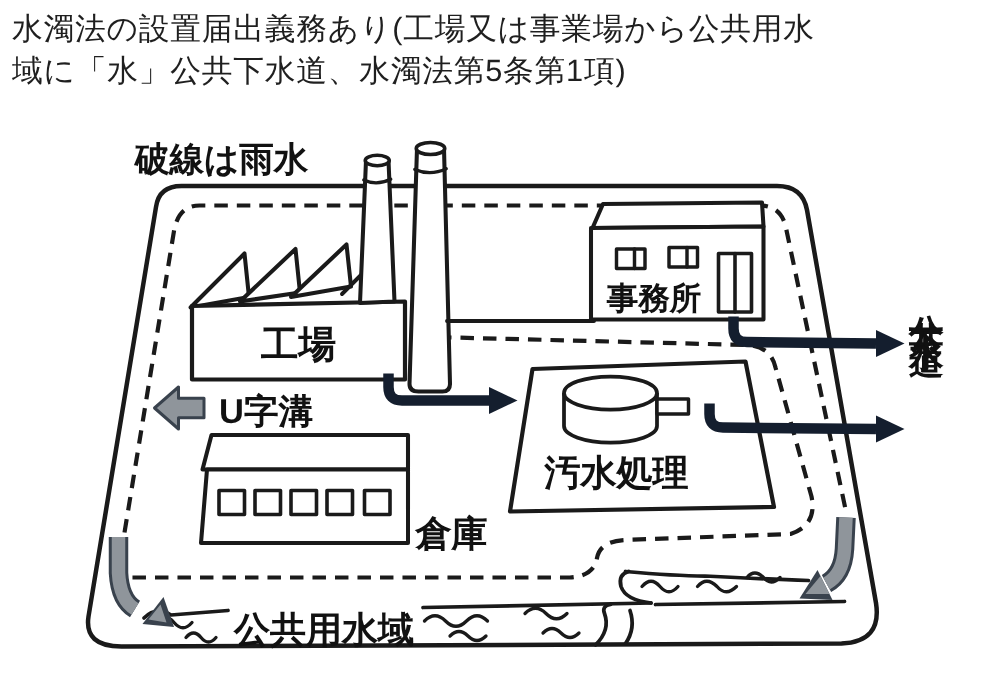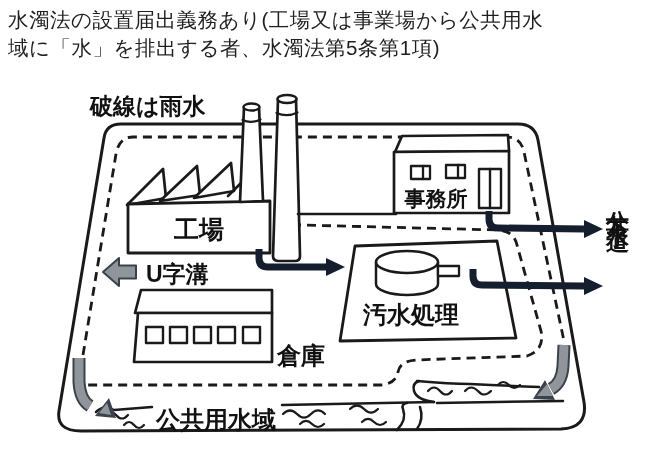--- a/index.html
+++ b/index.html
@@ -27,21 +27,21 @@
   .ggray{fill:none;stroke:#8f959b;stroke-width:9;stroke-linecap:butt;}
   .lbl{font-family:"Liberation Sans",sans-serif;font-weight:700;fill:#111;}
 </style>
 </head>
 <body>
 
 <div class="stage">
 
   <div class="header">
     <div>水濁法の設置届出義務あり(工場又は事業場から公共用水</div>
-    <div>域に「水」を排出する者、水濁法第5条第1項)</div>
+    <div>域に「水」公共下水道、水濁法第5条第1項)</div>
   </div>
 
   <svg width="655" height="457" viewBox="0 0 655 457">
 
     <path class="ln" style="stroke-width:3" d="M121,124 L518,124 Q535,124 538,140 L584,402 Q588,428 561,429 L81,431 Q56,431 59,411 L104,138 Q106,124 121,124 Z" fill="#ffffff"></path>
 
     <path class="dash" d="M83,355 L116,154 Q119,137 133,137 L506,137 Q521,137 524,152 L564,341"></path>
 
     <path class="dash" d="M262,224 L498,230 Q514,231 517,245 L541,331 Q545,350 527,356 L416,360 Q400,361 398,372 Q396,384 380,385 L86,385"></path>
 

